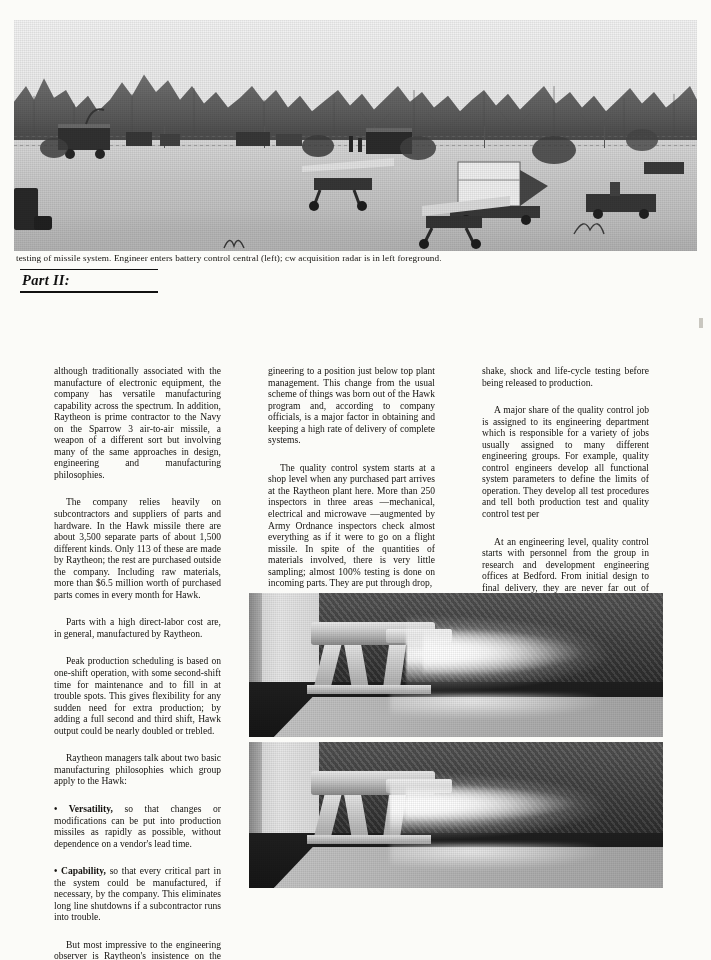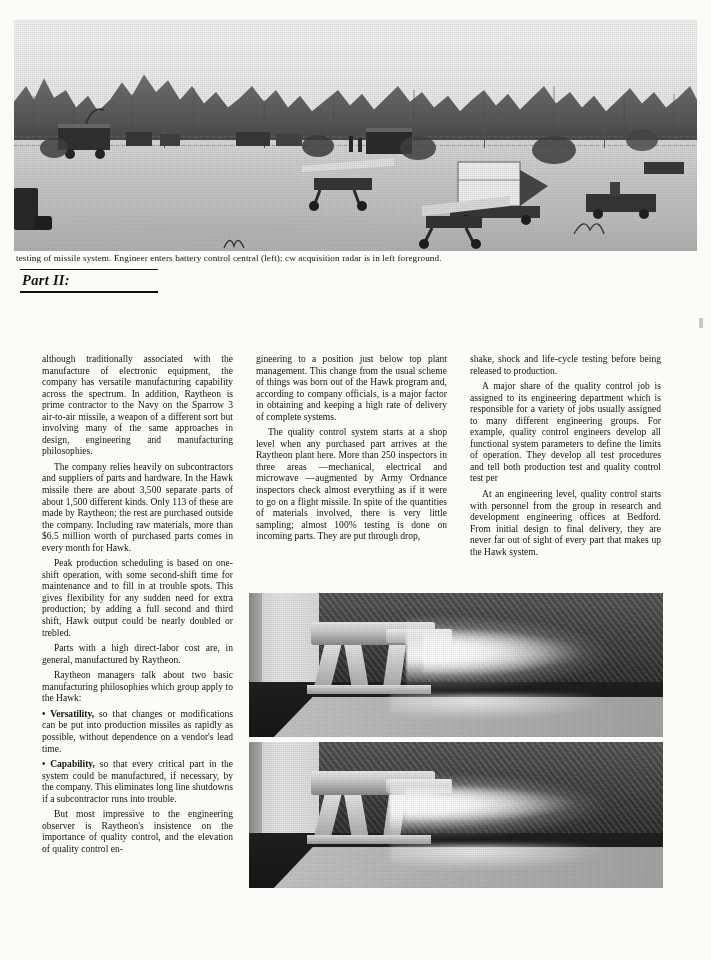--- a/index.html
+++ b/index.html
@@ -104,21 +104,21 @@
     font-size:9.55px;
     line-height:11.55px;
     text-align:justify;
     text-justify:inter-word;
     color:#14120f;
     hyphens:none;
   }
   #col1{left:38px;}
   #col2{left:252px;}
   #col3{left:466px;font-family:Liberation Serif, serif;}
-  .col p{margin:4px;text-indent:12px;}
+  .col p{margin:16px;text-indent:12px;}
   .col p.noindent{text-indent:0;}
   .col p.bullet{text-indent:0;}
   .col b{font-weight:700;}
 
   
   .rocket{
     position:absolute;
     left:249px;width:414px;
     overflow:hidden;
     background:#2a2824;
@@ -310,22 +310,22 @@
     <div class="part-label">Part  II:</div>
     <div class="part-rule-bot"></div>
   </div>
 
 
   <div class="edge-mark"></div>
 
   <div class="col" id="col1">
     <p class="noindent">although traditionally associated with the manufacture of electronic equipment, the company has versatile manufacturing capability across the spectrum. In addition, Raytheon is prime contractor to the Navy on the Sparrow 3 air-to-air missile, a weapon of a different sort but involving many of the same approaches in design, engineering and manufacturing philosophies.</p>
     <p>The company relies heavily on subcontractors and suppliers of parts and hardware. In the Hawk missile there are about 3,500 separate parts of about 1,500 different kinds. Only 113 of these are made by Raytheon; the rest are purchased outside the company. Including raw materials, more than $6.5 million worth of purchased parts comes in every month for Hawk.</p>
+    <p>Parts with a high direct-labor cost are, in general, manufactured by Raytheon.</p>
     <p>Peak production scheduling is based on one-shift operation, with some second-shift time for maintenance and to fill in at trouble spots. This gives flexibility for any sudden need for extra production; by adding a full second and third shift, Hawk output could be nearly doubled or trebled.</p>
-    <p>Parts with a high direct-labor cost are, in general, manufactured by Raytheon.</p>
     <p>Raytheon managers talk about two basic manufacturing philosophies which group apply to the Hawk:</p>
     <p class="bullet"><b>• Versatility,</b><span> so that changes or modifications can be put into production missiles as rapidly as possible, without dependence on a vendor's lead time.</span></p>
     <p class="bullet"><b>• Capability,</b><span> so that every critical part in the system could be manufactured, if necessary, by the company. This eliminates long line shutdowns if a subcontractor runs into trouble.</span></p>
     <p>But most impressive to the engineering observer is Raytheon's insistence on the importance of quality control, and the elevation of quality control en-</p>
   </div>
 
   <div class="col" id="col2">
     <p class="noindent">gineering to a position just below top plant management. This change from the usual scheme of things was born out of the Hawk program and, according to company officials, is a major factor in obtaining and keeping a high rate of delivery of complete systems.</p>
     <p>The quality control system starts at a shop level when any purchased part arrives at the Raytheon plant here. More than 250 inspectors in three areas —mechanical, electrical and microwave —augmented by Army Ordnance inspectors check almost everything as if it were to go on a flight missile. In spite of the quantities of materials involved, there is very little sampling; almost 100% testing is done on incoming parts. They are put through drop,</p>
   </div>

